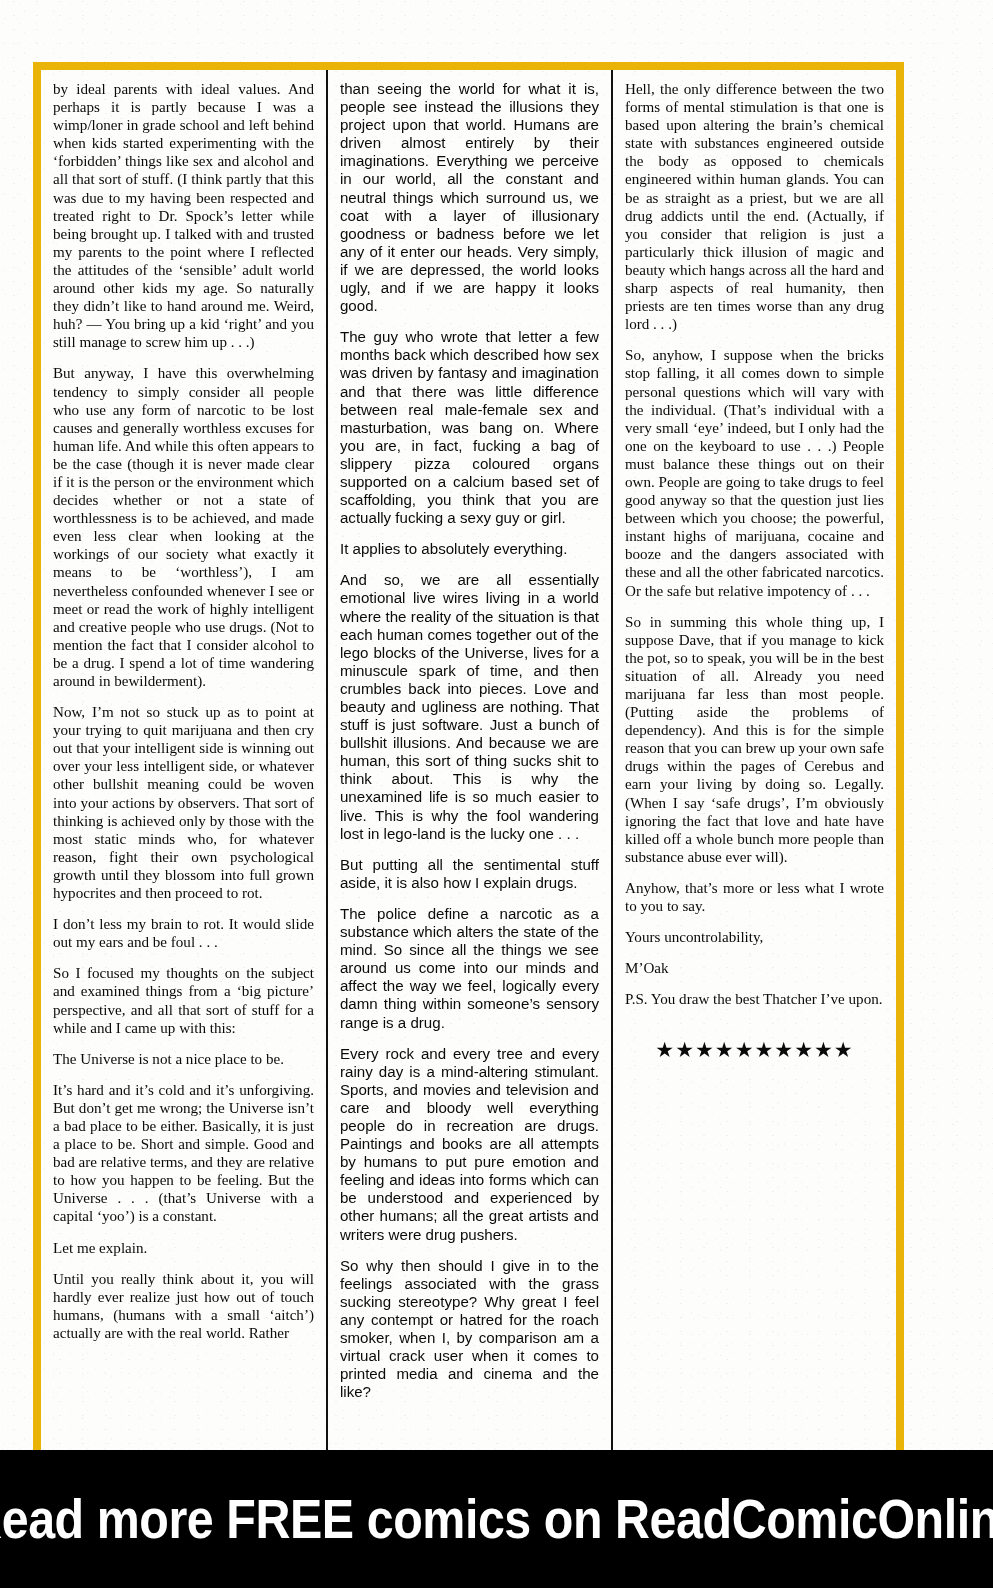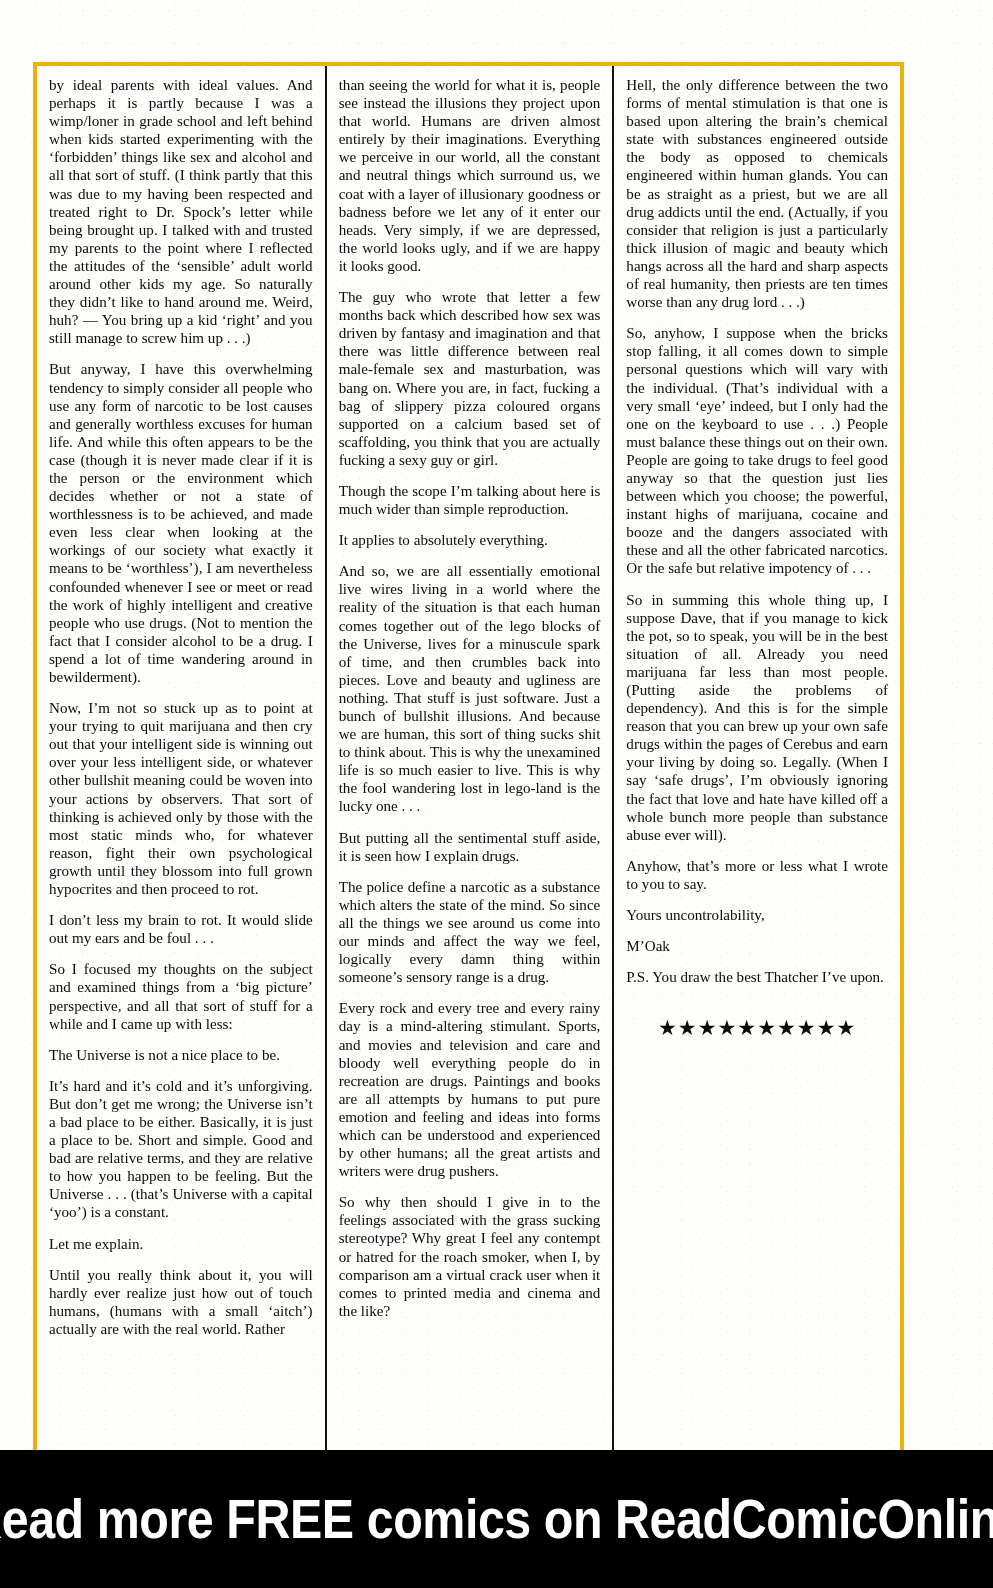--- a/index.html
+++ b/index.html
@@ -38,21 +38,21 @@
     pointer-events: none;
   }
 
   
   #letters-frame {
     position: absolute;
     left: 33px;
     top: 62px;
     width: 871px;
     height: 1472px;
-    border: 4px solid #eab308;
+    border: 8px solid #eab308;
     box-sizing: border-box;
     display: flex;
     background: transparent;
   }
 
   .column {
     box-sizing: border-box;
     padding: 10px 12px 4px 12px;
     width: 290.33px;
     position: relative;
@@ -69,21 +69,21 @@
     text-justify: inter-word;
     color: #0a0a0a;
     -webkit-font-smoothing: none;
     letter-spacing: 0px;
     word-spacing: 0px;
   }
   .column p:last-child { margin-bottom: 0; }
 
   
   #column-2 p {
-    font-family: Liberation Serif, serif;
+    font-family: Liberation Sans, sans-serif;
   }
 
   .stars {
     margin-top: 30px;
     text-align: center;
     font-size: 21px;
     line-height: 24px;
     letter-spacing: 1px;
     color: #0a0a0a;
     font-family: "DejaVu Sans", sans-serif;
@@ -118,34 +118,33 @@
 
 <div id="page">
 
   <div id="letters-frame">
 
     <div class="column" id="column-1">
       <p>by ideal parents with ideal values. And perhaps it is partly because I was a wimp/loner in grade school and left behind when kids started experimenting with the ‘forbidden’ things like sex and alcohol and all that sort of stuff. (I think partly that this was due to my having been respected and treated right to Dr. Spock’s letter while being brought up. I talked with and trusted my parents to the point where I reflected the attitudes of the ‘sensible’ adult world around other kids my age. So naturally they didn’t like to hand around me. Weird, huh? — You bring up a kid ‘right’ and you still manage to screw him up . . .)</p>
       <p>But anyway, I have this overwhelming tendency to simply consider all people who use any form of narcotic to be lost causes and generally worthless excuses for human life. And while this often appears to be the case (though it is never made clear if it is the person or the environment which decides whether or not a state of worthlessness is to be achieved, and made even less clear when looking at the workings of our society what exactly it means to be ‘worthless’), I am nevertheless confounded whenever I see or meet or read the work of highly intelligent and creative people who use drugs. (Not to mention the fact that I consider alcohol to be a drug. I spend a lot of time wandering around in bewilderment).</p>
       <p>Now, I’m not so stuck up as to point at your trying to quit marijuana and then cry out that your intelligent side is winning out over your less intelligent side, or whatever other bullshit meaning could be woven into your actions by observers. That sort of thinking is achieved only by those with the most static minds who, for whatever reason, fight their own psychological growth until they blossom into full grown hypocrites and then proceed to rot.</p>
       <p>I don’t less my brain to rot. It would slide out my ears and be foul . . .</p>
-      <p>So I focused my thoughts on the subject and examined things from a ‘big picture’ perspective, and all that sort of stuff for a while and I came up with less:</p>
+      <p>So I focused my thoughts on the subject and examined things from a ‘big picture’ perspective, and all that sort of stuff for a while and I came up with this:</p>
       <p>The Universe is not a nice place to be.</p>
       <p>It’s hard and it’s cold and it’s unforgiving. But don’t get me wrong; the Universe isn’t a bad place to be either. Basically, it is just a place to be. Short and simple. Good and bad are relative terms, and they are relative to how you happen to be feeling. But the Universe . . . (that’s Universe with a capital ‘yoo’) is a constant.</p>
       <p>Let me explain.</p>
       <p>Until you really think about it, you will hardly ever realize just how out of touch humans, (humans with a small ‘aitch’) actually are with the real world. Rather</p>
     </div>
 
     <div class="column" id="column-2">
       <p>than seeing the world for what it is, people see instead the illusions they project upon that world. Humans are driven almost entirely by their imaginations. Everything we perceive in our world, all the constant and neutral things which surround us, we coat with a layer of illusionary goodness or badness before we let any of it enter our heads. Very simply, if we are depressed, the world looks ugly, and if we are happy it looks good.</p>
       <p>The guy who wrote that letter a few months back which described how sex was driven by fantasy and imagination and that there was little difference between real male-female sex and masturbation, was bang on. Where you are, in fact, fucking a bag of slippery pizza coloured organs supported on a calcium based set of scaffolding, you think that you are actually fucking a sexy guy or girl.</p>
-      <p>Though the scope I’m talking about here is much wider than simple reproduction.</p>
       <p>It applies to absolutely everything.</p>
       <p>And so, we are all essentially emotional live wires living in a world where the reality of the situation is that each human comes together out of the lego blocks of the Universe, lives for a minuscule spark of time, and then crumbles back into pieces. Love and beauty and ugliness are nothing. That stuff is just software. Just a bunch of bullshit illusions. And because we are human, this sort of thing sucks shit to think about. This is why the unexamined life is so much easier to live. This is why the fool wandering lost in lego-land is the lucky one . . .</p>
-      <p>But putting all the sentimental stuff aside, it is seen how I explain drugs.</p>
+      <p>But putting all the sentimental stuff aside, it is also how I explain drugs.</p>
       <p>The police define a narcotic as a substance which alters the state of the mind. So since all the things we see around us come into our minds and affect the way we feel, logically every damn thing within someone’s sensory range is a drug.</p>
       <p>Every rock and every tree and every rainy day is a mind-altering stimulant. Sports, and movies and television and care and bloody well everything people do in recreation are drugs. Paintings and books are all attempts by humans to put pure emotion and feeling and ideas into forms which can be understood and experienced by other humans; all the great artists and writers were drug pushers.</p>
       <p>So why then should I give in to the feelings associated with the grass sucking stereotype? Why great I feel any contempt or hatred for the roach smoker, when I, by comparison am a virtual crack user when it comes to printed media and cinema and the like?</p>
     </div>
 
     <div class="column" id="column-3">
       <p>Hell, the only difference between the two forms of mental stimulation is that one is based upon altering the brain’s chemical state with substances engineered outside the body as opposed to chemicals engineered within human glands. You can be as straight as a priest, but we are all drug addicts until the end. (Actually, if you consider that religion is just a particularly thick illusion of magic and beauty which hangs across all the hard and sharp aspects of real humanity, then priests are ten times worse than any drug lord . . .)</p>
       <p>So, anyhow, I suppose when the bricks stop falling, it all comes down to simple personal questions which will vary with the individual. (That’s individual with a very small ‘eye’ indeed, but I only had the one on the keyboard to use . . .) People must balance these things out on their own. People are going to take drugs to feel good anyway so that the question just lies between which you choose; the powerful, instant highs of marijuana, cocaine and booze and the dangers associated with these and all the other fabricated narcotics. Or the safe but relative impotency of . . .</p>
       <p>So in summing this whole thing up, I suppose Dave, that if you manage to kick the pot, so to speak, you will be in the best situation of all. Already you need marijuana far less than most people. (Putting aside the problems of dependency). And this is for the simple reason that you can brew up your own safe drugs within the pages of Cerebus and earn your living by doing so. Legally. (When I say ‘safe drugs’, I’m obviously ignoring the fact that love and hate have killed off a whole bunch more people than substance abuse ever will).</p>
       <p>Anyhow, that’s more or less what I wrote to you to say.</p>

